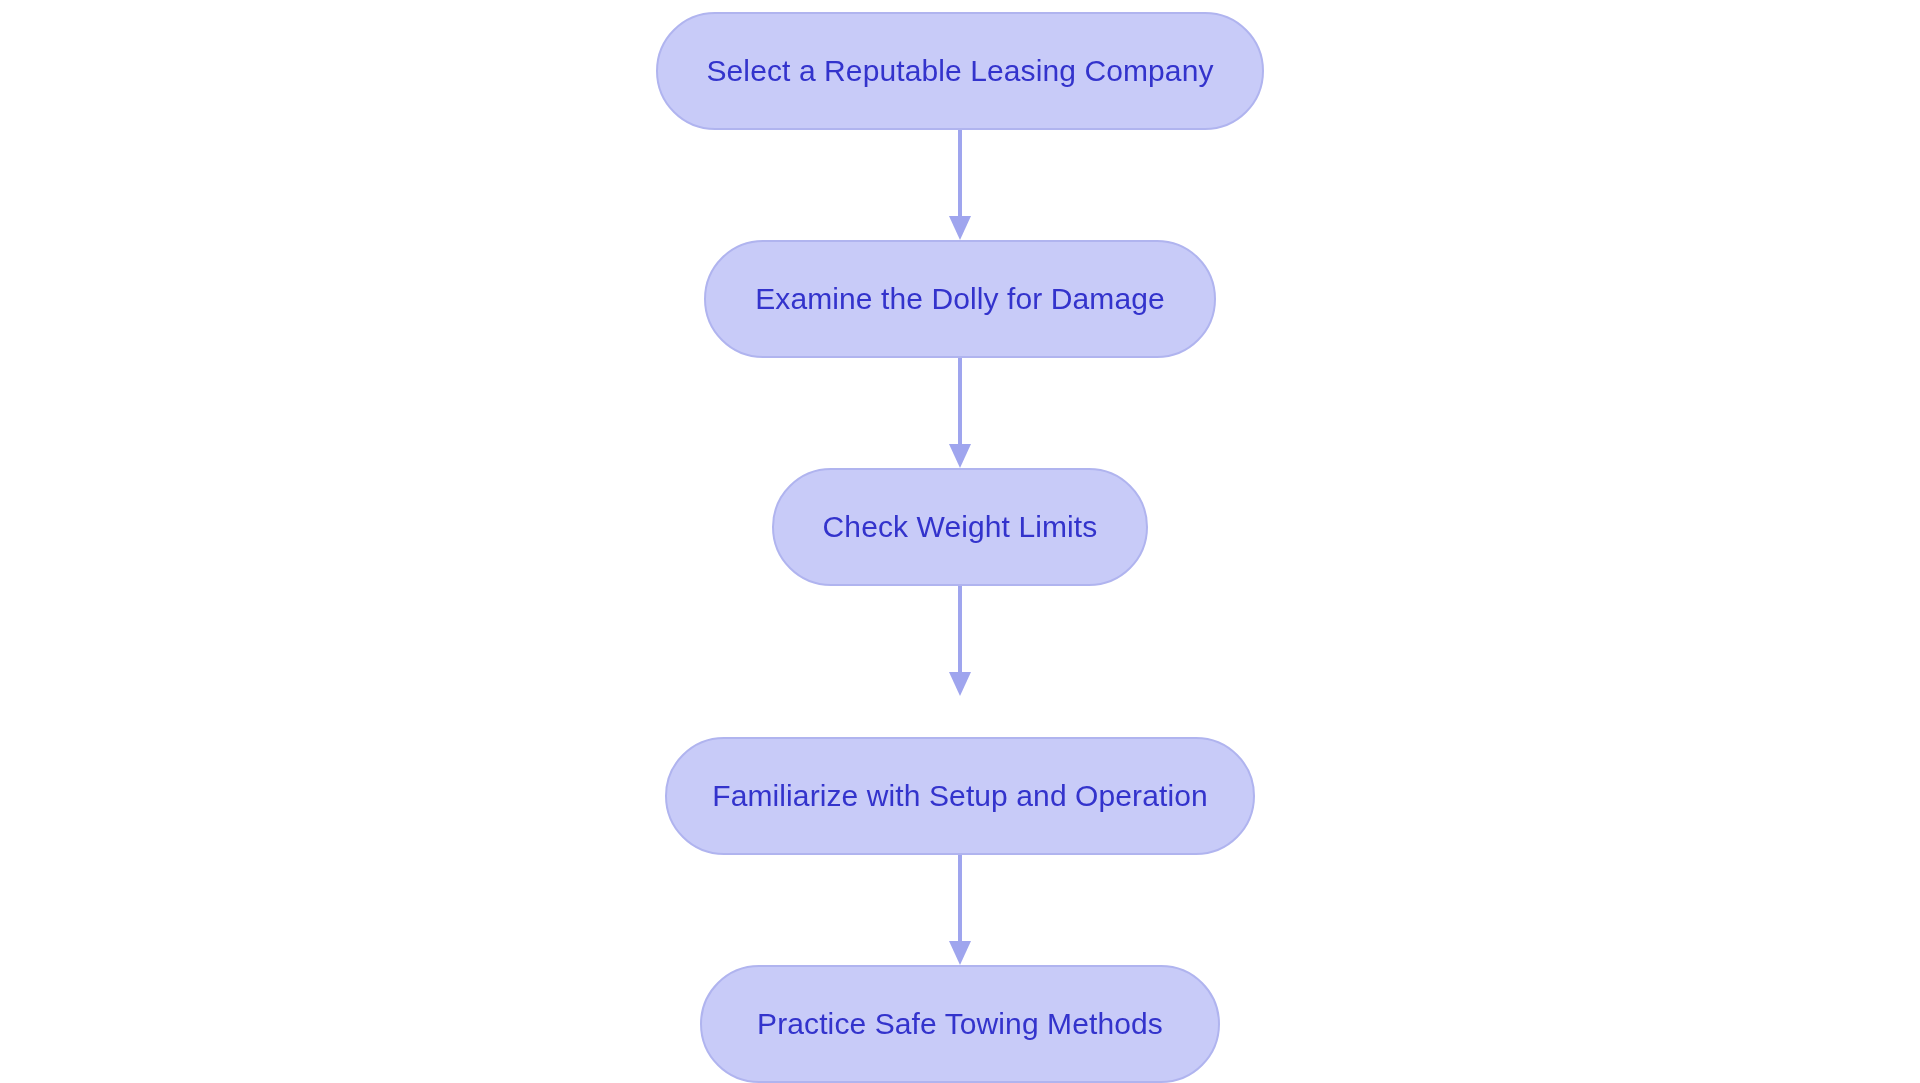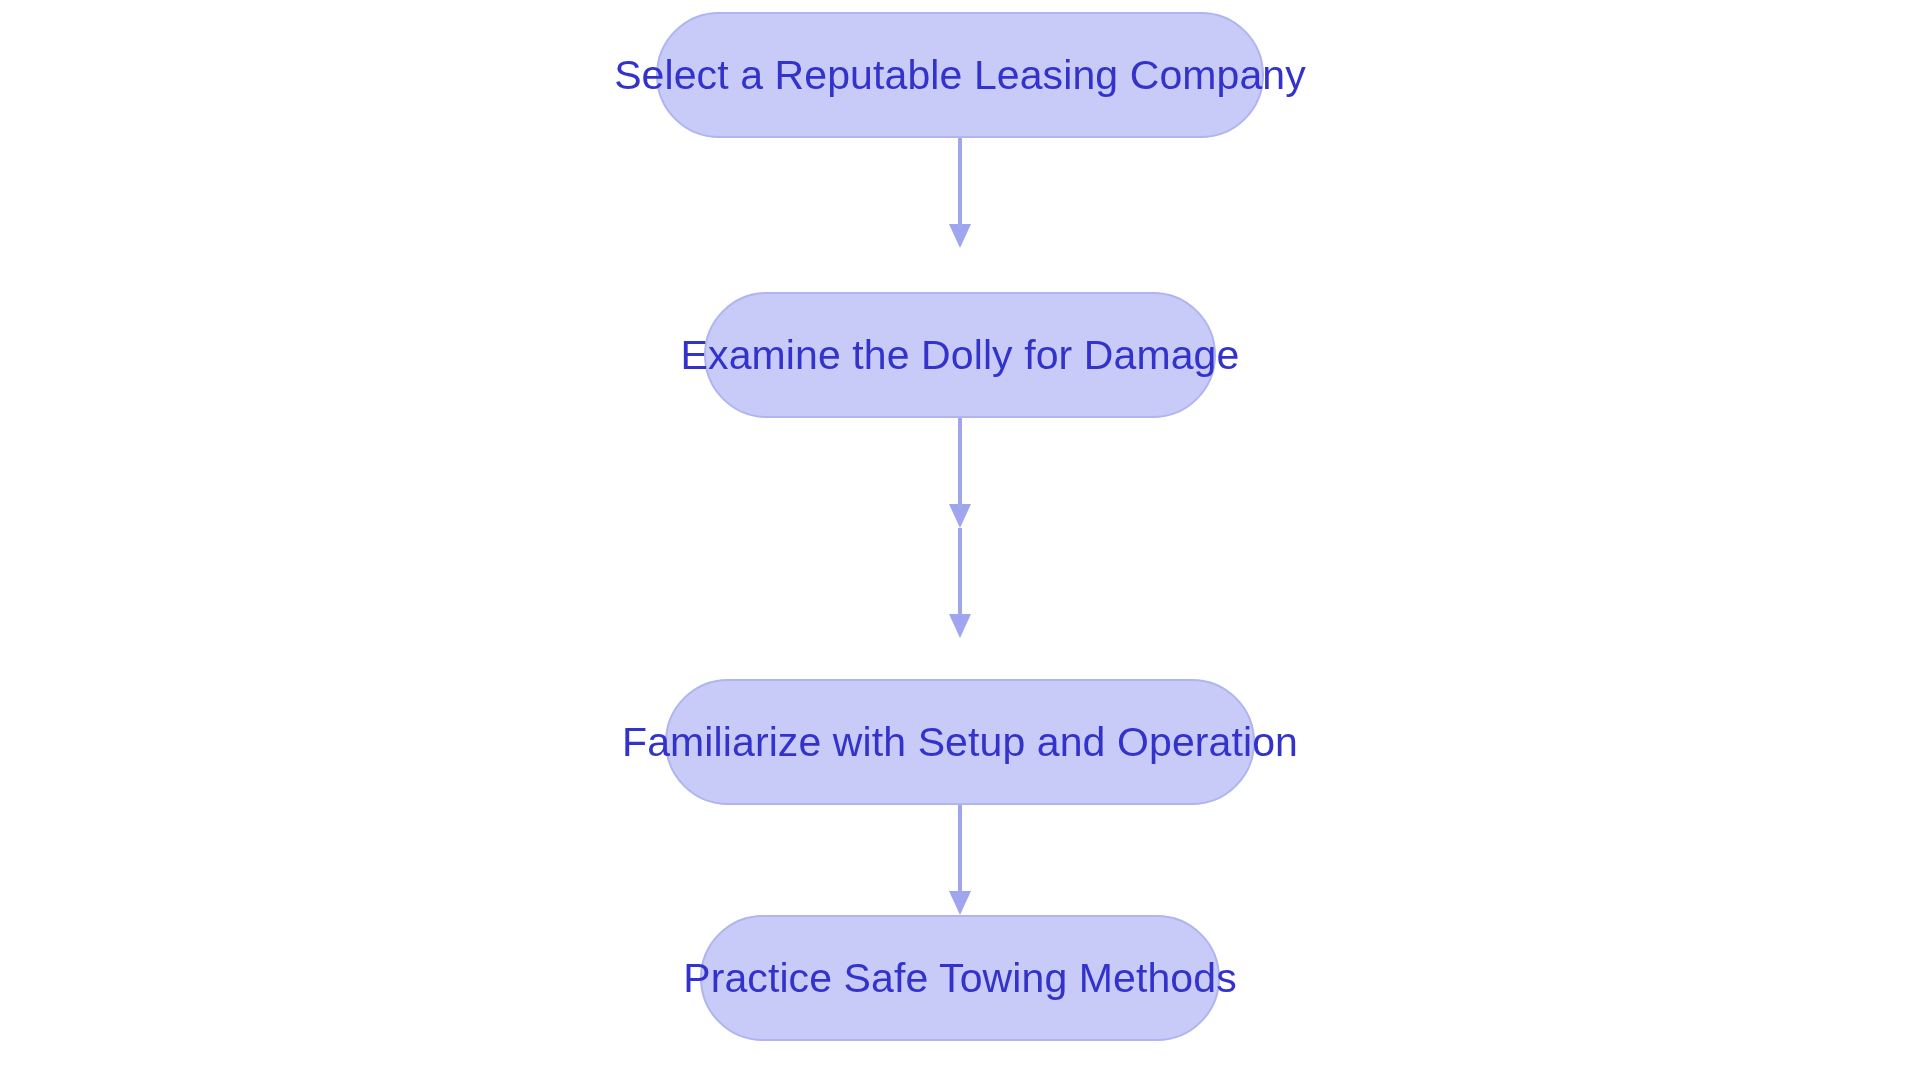--- a/index.html
+++ b/index.html
@@ -42,30 +42,30 @@
     background: #c8cbf8;
     border: 2px solid #b0b4ef;
     display: flex;
     align-items: center;
     justify-content: center;
     padding: 0 54px;
     white-space: nowrap;
   }
 
   .node-label {
-    font-size: 41px;
+    font-size: 30px;
     font-weight: 400;
     color: #3333cc;
     letter-spacing: 0.1px;
     line-height: 1;
   }
 
   
   .node-w-0 { width: 608px; }
-  .node-w-1 { width: 512px; margin-top: 44px; }
+  .node-w-1 { width: 512px; }
   .node-w-2 { width: 376px; }
   .node-w-3 { width: 590px; margin-top: 41px; }
   .node-w-4 { width: 520px; }
 
   .connector {
     width: 40px;
     height: 110px;
     position: relative;
     display: block;
   }
@@ -97,20 +97,23 @@
       <span class="node-label">Examine the Dolly for Damage</span>
     </div>
 
     <div class="connector">
       <svg viewBox="0 0 40 110" xmlns="http://www.w3.org/2000/svg">
         <line x1="20" y1="0" x2="20" y2="88" stroke="#9fa5ee" stroke-width="4"></line>
         <polygon points="9,86 31,86 20,110" fill="#9fa5ee"></polygon>
       </svg>
     </div>
 
+    <div class="node node-w-2">
+      <span class="node-label">Check Weight Limits</span>
+    </div>
 
     <div class="connector">
       <svg viewBox="0 0 40 110" xmlns="http://www.w3.org/2000/svg">
         <line x1="20" y1="0" x2="20" y2="88" stroke="#9fa5ee" stroke-width="4"></line>
         <polygon points="9,86 31,86 20,110" fill="#9fa5ee"></polygon>
       </svg>
     </div>
 
     <div class="node node-w-3">
       <span class="node-label">Familiarize with Setup and Operation</span>

